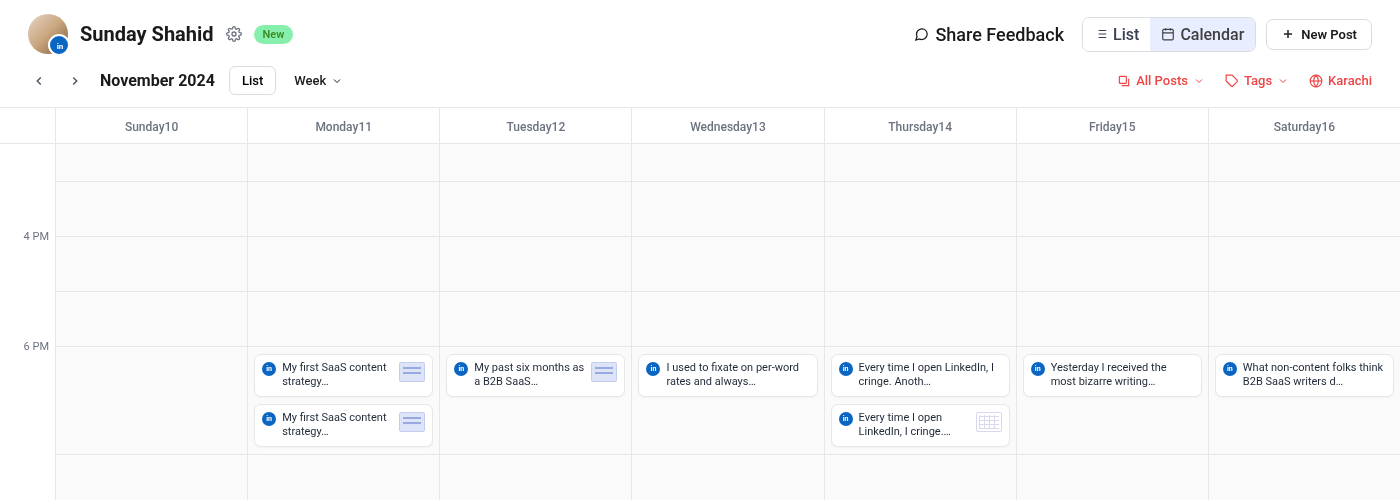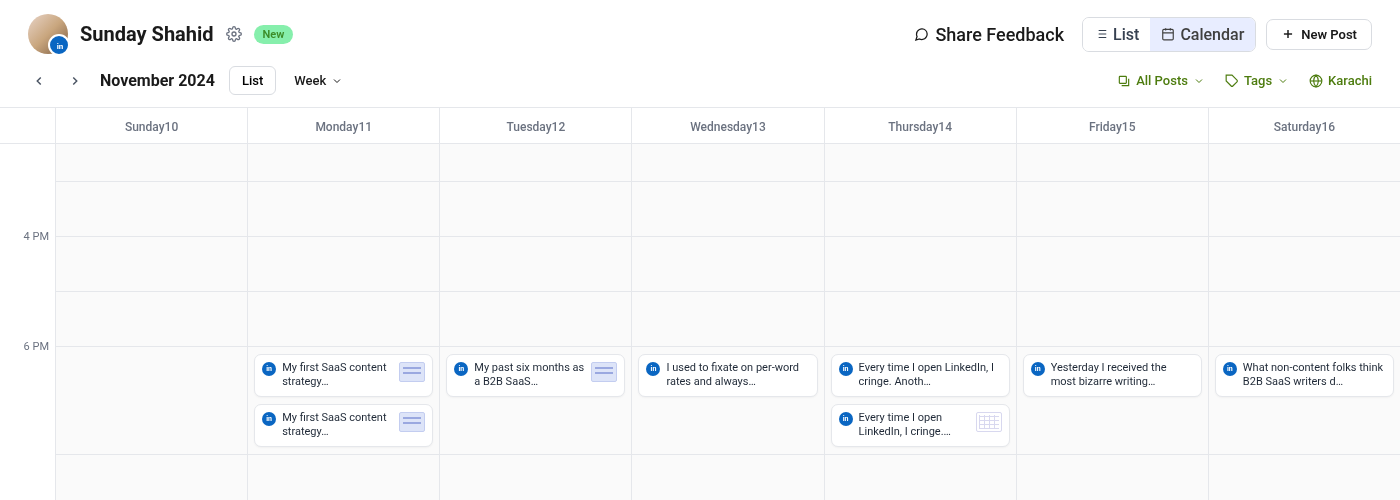--- a/index.html
+++ b/index.html
@@ -18,21 +18,21 @@
 .seg-btn{display:flex;align-items:center;gap:5px;padding:7px 11px;font-size:16px;font-weight:500;cursor:pointer;background:#fff;color:#374151}
 .seg-btn.active{background:#e8edff;color:#404040}
 .btn{display:flex;align-items:center;gap:6px;border:1px solid #d9dce1;border-radius:7px;padding:7px 14px;font-size:13px;font-weight:600;background:#fff;cursor:pointer}
 .row2{display:flex;align-items:center;justify-content:space-between;padding:4px 28px 12px}
 .nav-left{display:flex;align-items:center;gap:14px}
 .chev{cursor:pointer;color:#4b5563;padding:4px}
 .month{font-size:16px;font-weight:700}
 .btn-sm{border:1px solid #d9dce1;border-radius:6px;padding:6px 12px;font-size:13px;font-weight:500;background:#fff;cursor:pointer}
 .dd{display:flex;align-items:center;gap:5px;font-size:13px;font-weight:500;cursor:pointer;padding:6px 4px}
 .filters{display:flex;align-items:center;gap:20px}
-.filt{display:flex;align-items:center;gap:5px;font-size:13px;font-weight:500;color:#4d7c0f;cursor:pointer}
+.filt{display:flex;align-items:center;gap:5px;font-size:13px;font-weight:500;color:#ef4444;cursor:pointer}
 .cal{border-top:1px solid #e5e7eb;display:flex;flex-direction:column}
 .headrow{display:flex;border-bottom:1px solid #e5e7eb}
 .timecol{width:56px;flex-shrink:0;border-right:1px solid #e5e7eb}
 .daycol{flex:1;border-right:1px solid #e5e7eb;text-align:center;padding:8px 4px}
 .daycol:last-child{border-right:none}
 .dayname{font-size:12px;color:#6b7280;font-weight:500}
 .daynum{font-size:12px;color:#6b7280;font-weight:500;margin-left:0}
 .grid{display:flex;position:relative;height:360px}
 .tcol{width:56px;flex-shrink:0;position:relative;border-right:1px solid #e5e7eb}
 .tlabel{position:absolute;right:6px;font-size:11px;color:#6b7280;transform:translateY(-50%)}

